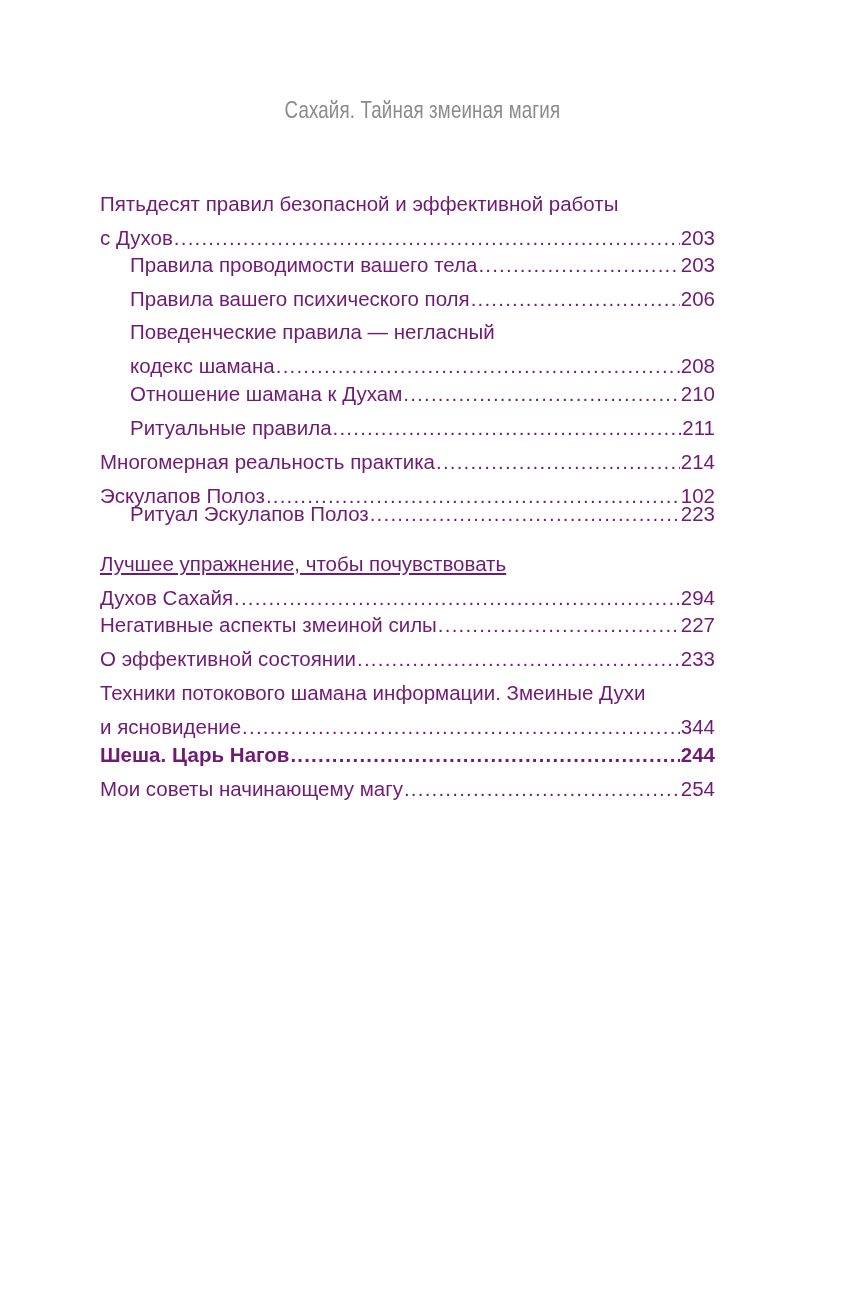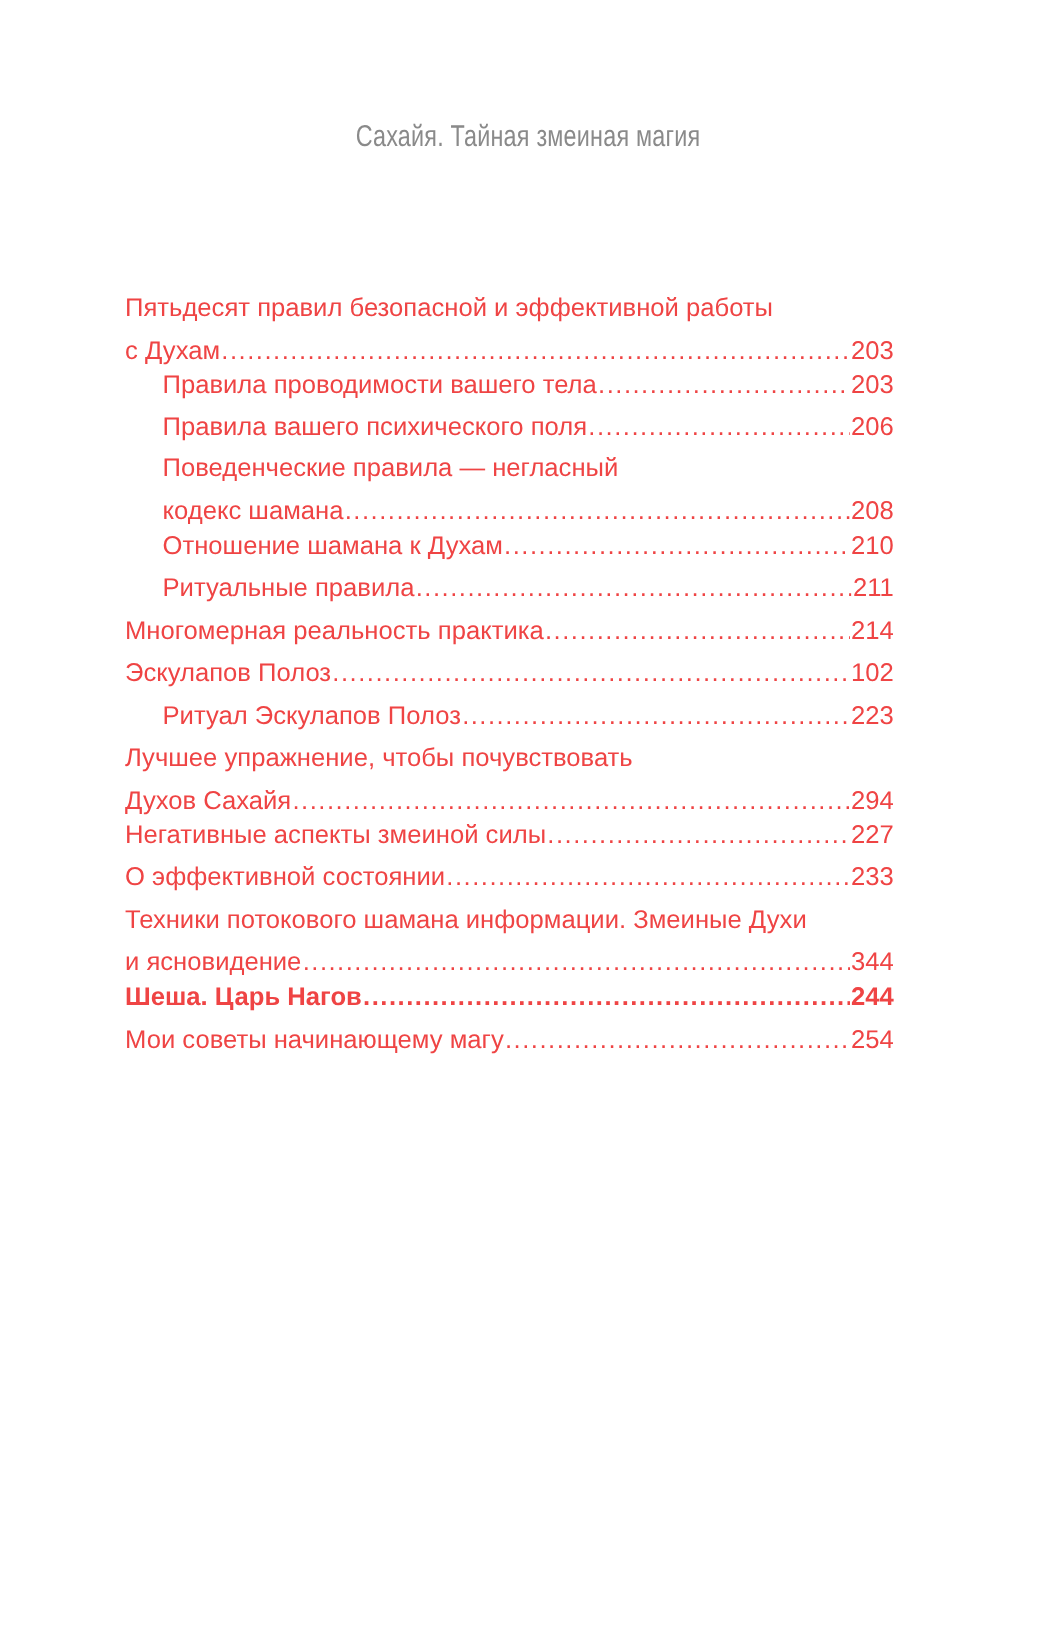--- a/index.html
+++ b/index.html
@@ -5,23 +5,22 @@
   html, body { margin: 0; padding: 0; background: #ffffff; }
   body { width: 845px; height: 1312px; position: relative; overflow: hidden; }
   .header {
     position: absolute; top: 96px; left: 0; width: 845px; text-align: center;
     font-family: "Liberation Sans", sans-serif; font-size: 24px; color: #8a8a8a;
     transform: scaleX(0.78); transform-origin: 422px 0; letter-spacing: 0.2px;
   }
   .toc { position: absolute; left: 100px; top: 0; width: 615px; }
   .entry {
     position: absolute; left: 0; width: 615px;
-    font-family: "Liberation Sans", sans-serif; font-size: 20.5px; color: #ef4444;
+    font-family: "Liberation Sans", sans-serif; font-size: 20.5px; color: #701a75;
     line-height: 28px;
-    margin-top: 43px;
   }
   .entry.sub { left: 30px; width: 585px; }
   .entry .line1 { display: block; white-space: nowrap; }
   .entry .last { display: flex; align-items: baseline; white-space: nowrap; }
   .entry .lead {
     flex: 1; overflow: hidden; white-space: nowrap; margin: 0 1px;
   }
   .entry .lead::after {
     content: "....................................................................................................................................................................................................";
     letter-spacing: 1.2px;
@@ -30,21 +29,21 @@
 </style>
 </head>
 <body>
 
 <div class="header">Сахайя. Тайная змеиная магия</div>
 
 <div class="toc">
   <div class="entry" style="top: 190px;">
     <span class="line1" style="margin-bottom: 6px;">Пятьдесят правил безопасной и эффективной работы</span>
     <span class="last">
-        <span>с Духам</span>
+        <span>с Духов</span>
         <span class="lead"></span>
         <span class="page">203</span>
       </span>
   </div>
   <div class="entry sub" style="top: 251px;">
     <span class="last">
         <span>Правила проводимости вашего тела</span>
         <span class="lead"></span>
         <span class="page">203</span>
       </span>
@@ -85,29 +84,29 @@
         <span class="page">214</span>
       </span>
   </div>
   <div class="entry" style="top: 482px;">
     <span class="last">
         <span>Эскулапов Полоз</span>
         <span class="lead"></span>
         <span class="page">102</span>
       </span>
   </div>
-  <div class="entry sub" style="top: 516px;">
+  <div class="entry sub" style="top: 500px;">
     <span class="last">
         <span>Ритуал Эскулапов Полоз</span>
         <span class="lead"></span>
         <span class="page">223</span>
       </span>
   </div>
   <div class="entry" style="top: 550px;">
-    <span class="line1" style="margin-bottom: 6px;">Лучшее упражнение, чтобы почувствовать</span>
+    <span class="line1" style="margin-bottom: 6px; text-decoration: underline;">Лучшее упражнение, чтобы почувствовать</span>
     <span class="last">
         <span>Духов Сахайя</span>
         <span class="lead"></span>
         <span class="page">294</span>
       </span>
   </div>
   <div class="entry" style="top: 611px;">
     <span class="last">
         <span>Негативные аспекты змеиной силы</span>
         <span class="lead"></span>

